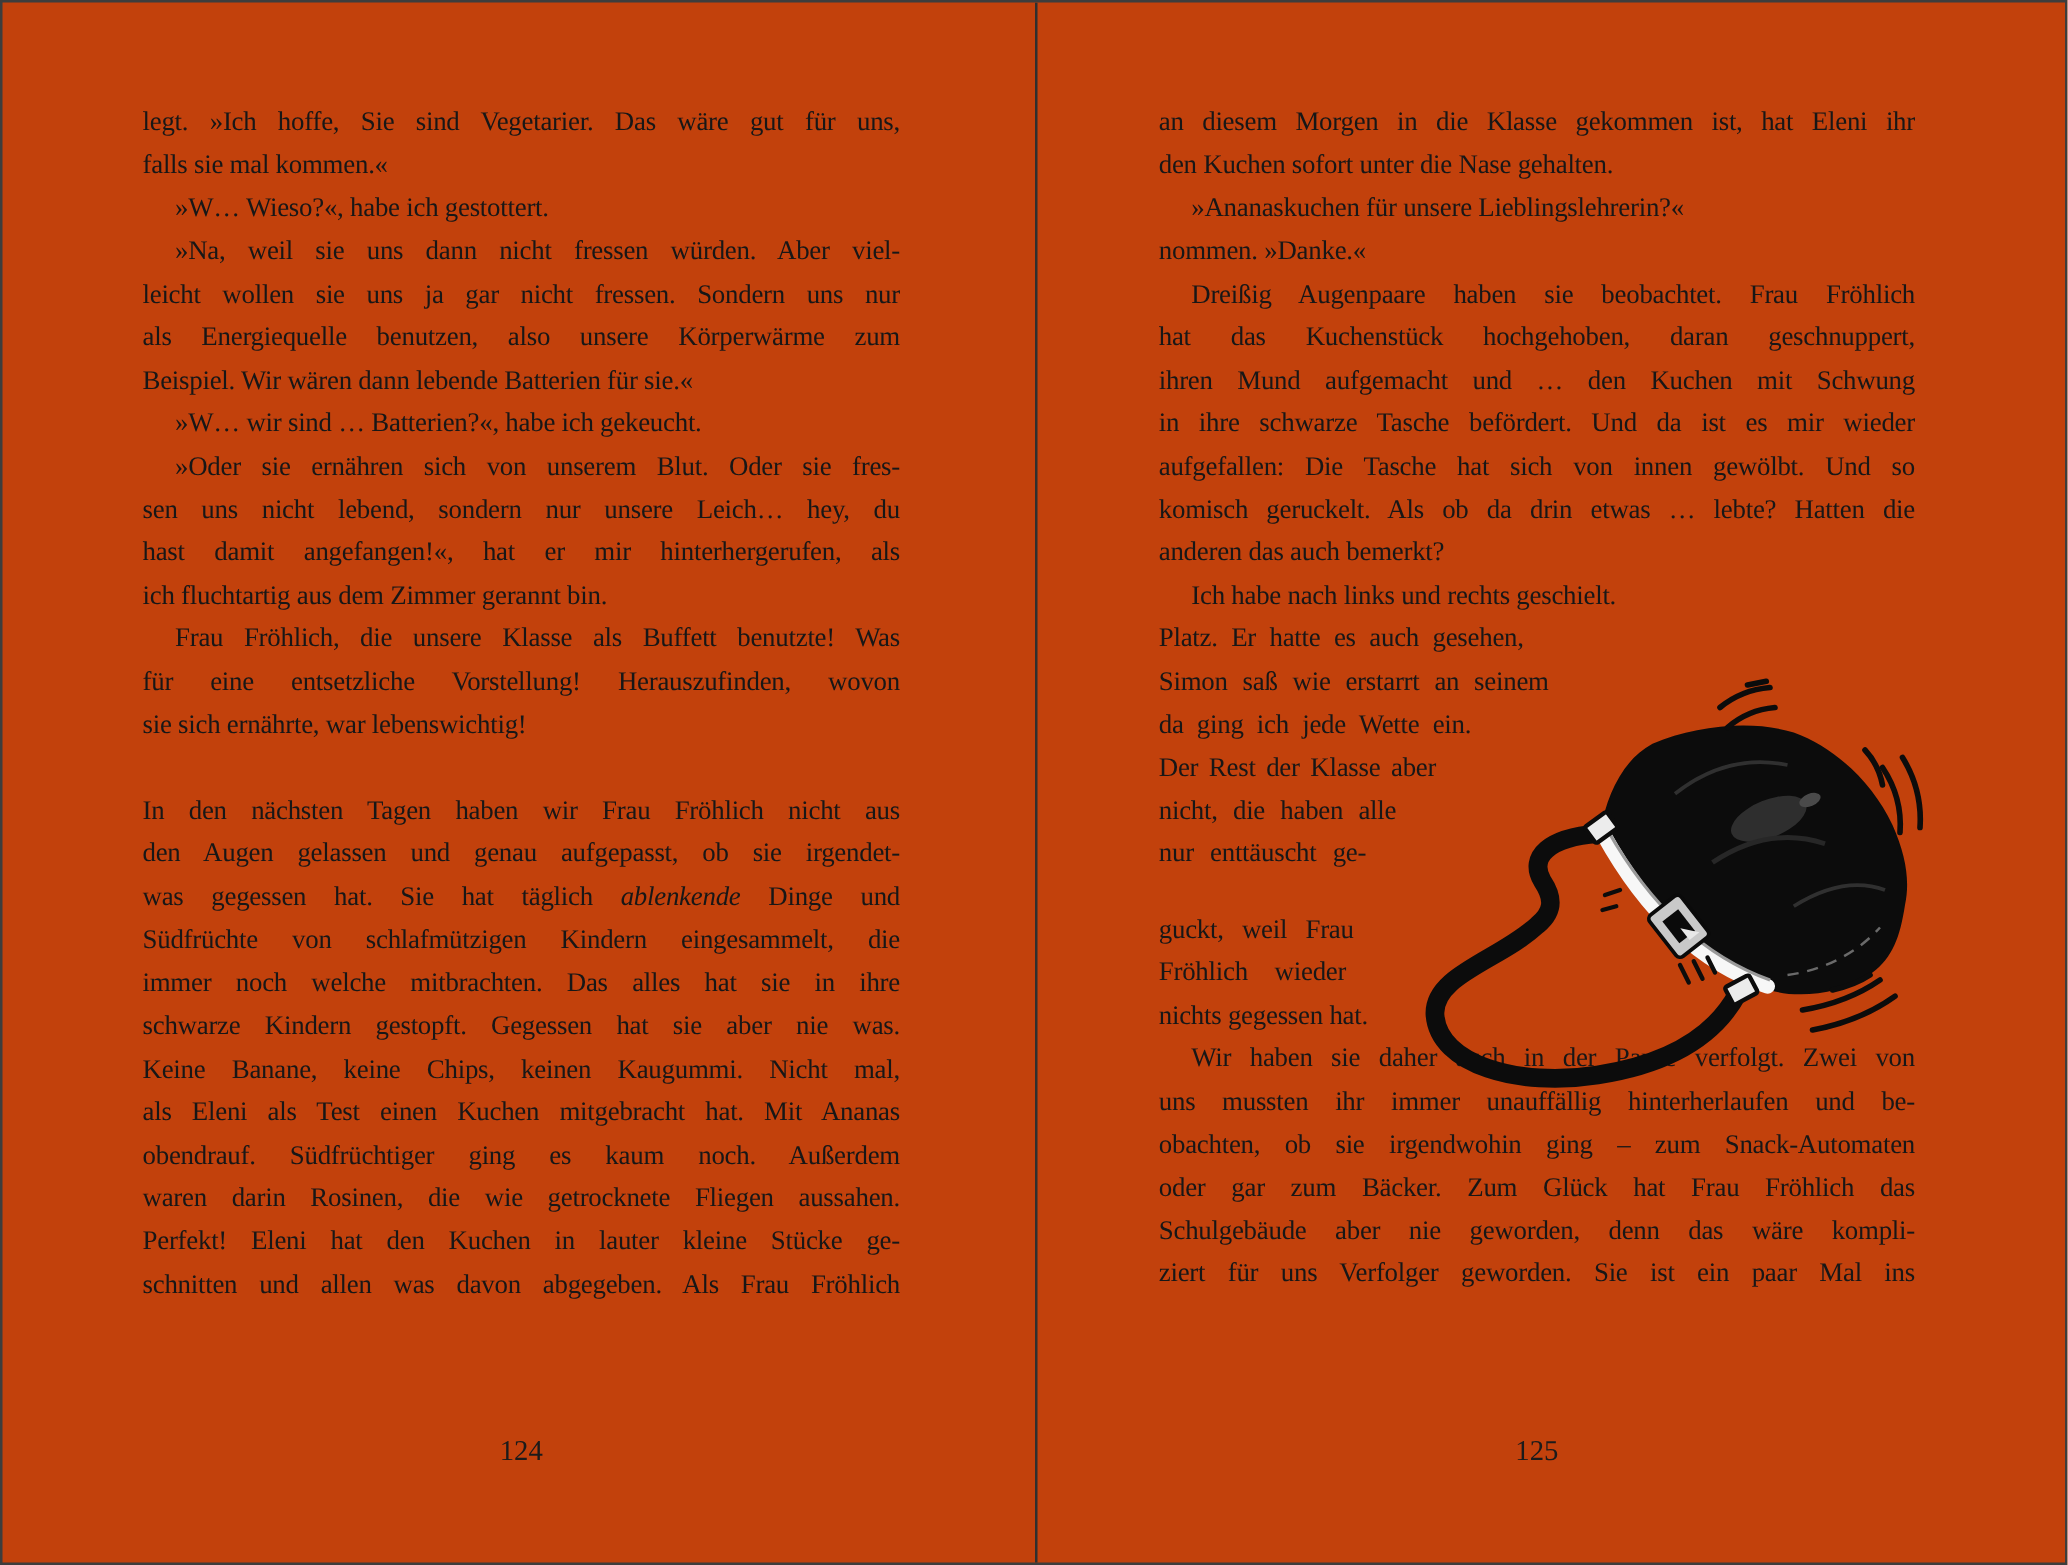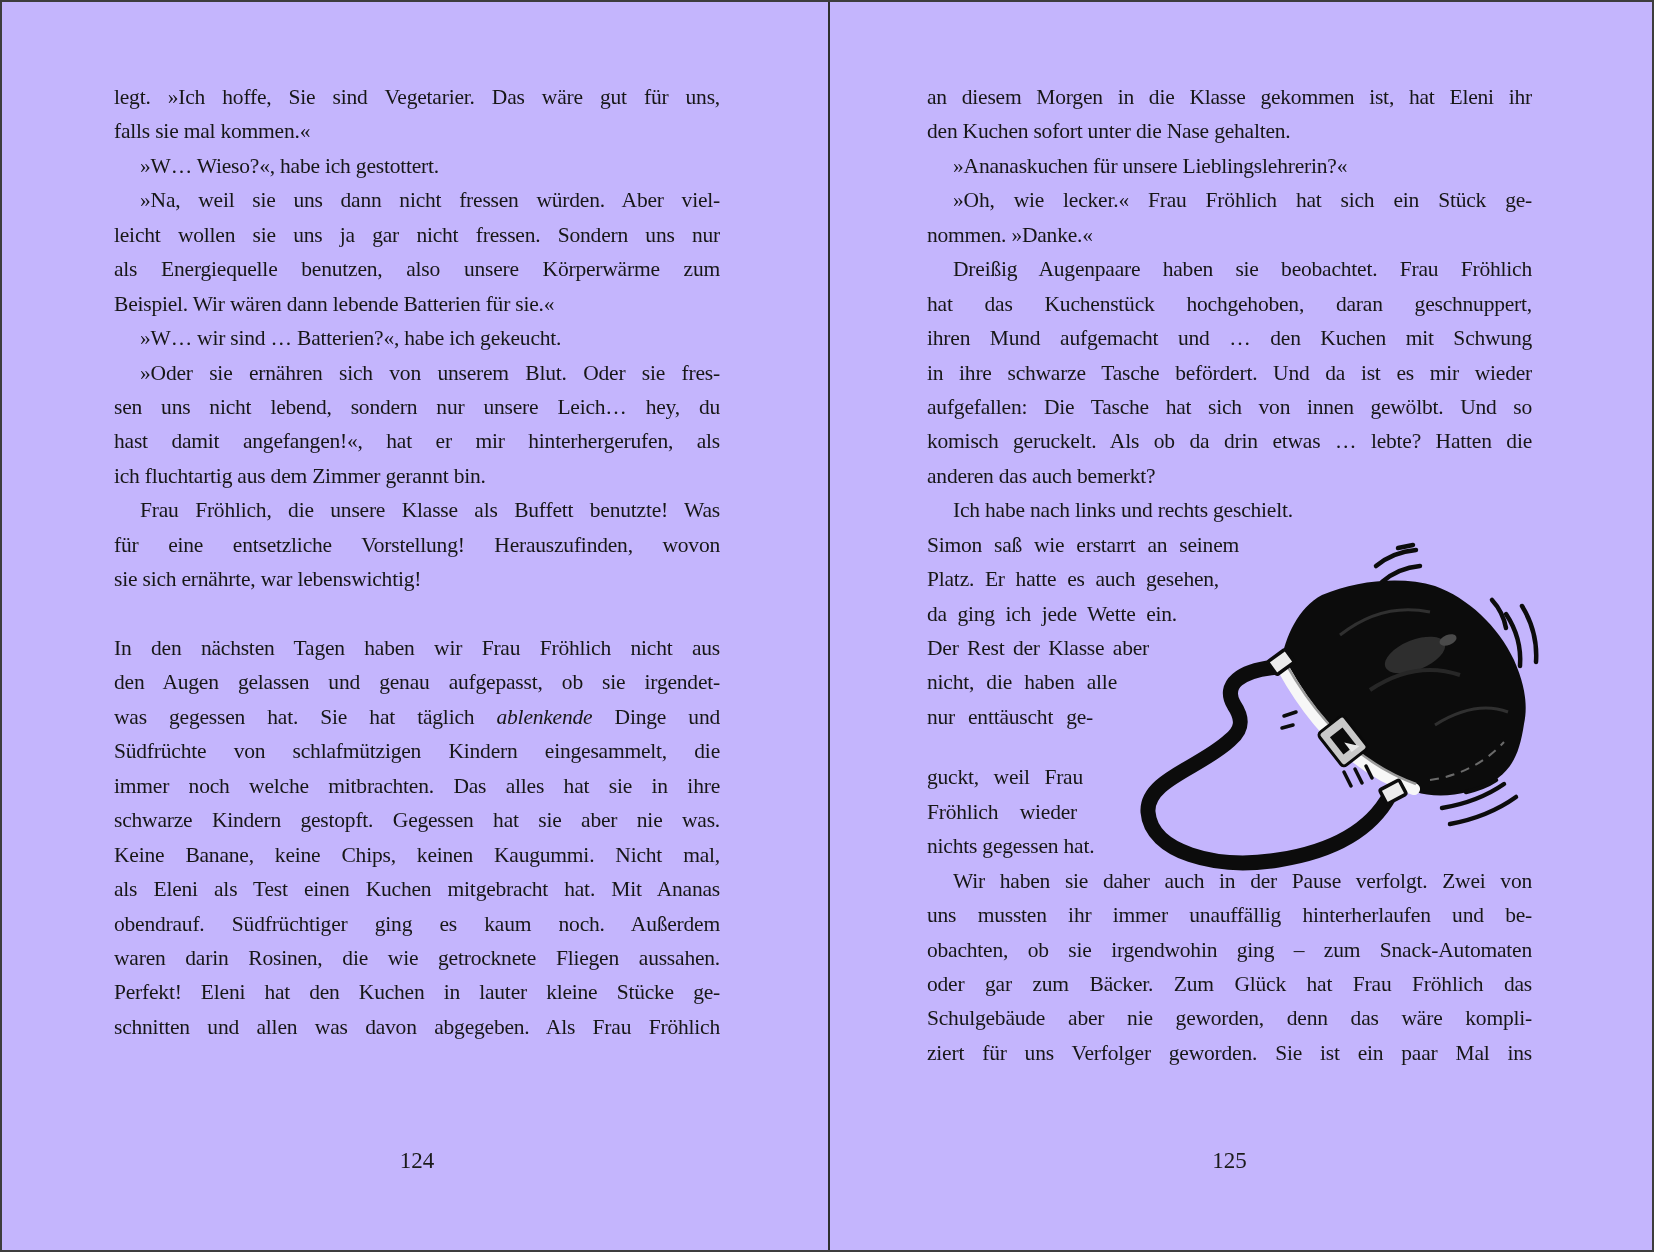--- a/index.html
+++ b/index.html
@@ -1,18 +1,18 @@
 <!DOCTYPE html>
 <html><head>
 <meta charset="utf-8">
 <style>
   html,body{margin:0;padding:0;background:#ffffff;}
   .spread{
     position:relative;width:1654px;height:1252px;
-    background:#c4b5fd;box-sizing:border-box;
+    background:#c2410c;box-sizing:border-box;
     border:2px solid #3d3d3d;overflow:hidden;
     font-family:"Liberation Serif","DejaVu Serif",serif;color:#171717;
   }
   .gutter{position:absolute;left:826px;top:0;width:2px;height:1252px;background:#2f2f2f;}
   .textblock{position:absolute;top:78px;}
   #left-text{left:112px;width:606px;}
   #right-text{left:925px;width:605px;}
   .line{height:34.45px;line-height:34.45px;font-size:21.5px;letter-spacing:-0.2px;overflow:hidden;}
   .line.j{text-align:justify;text-align-last:justify;}
   .line.l{white-space:nowrap;}
@@ -55,32 +55,31 @@
       <div class="line j"><span>obendrauf. Südfrüchtiger ging es kaum noch. Außerdem</span></div>
       <div class="line j"><span>waren darin Rosinen, die wie getrocknete Fliegen aussahen.</span></div>
       <div class="line j"><span>Perfekt! Eleni hat den Kuchen in lauter kleine Stücke ge-</span></div>
       <div class="line j"><span>schnitten und allen was davon abgegeben. Als Frau Fröhlich</span></div>
     </div>
 
   <div class="textblock" id="right-text">
       <div class="line j"><span>an diesem Morgen in die Klasse gekommen ist, hat Eleni ihr</span></div>
       <div class="line l"><span>den Kuchen sofort unter die Nase gehalten.</span></div>
       <div class="line l ind"><span>»Ananaskuchen für unsere Lieblingslehrerin?«</span></div>
-      <div class="line j ind"><span>»Oh, wie lecker.« Frau Fröhlich hat sich ein Stück ge-</span></div>
       <div class="line l"><span>nommen. »Danke.«</span></div>
       <div class="line j ind"><span>Dreißig Augenpaare haben sie beobachtet. Frau Fröhlich</span></div>
       <div class="line j"><span>hat das Kuchenstück hochgehoben, daran geschnuppert,</span></div>
       <div class="line j"><span>ihren Mund aufgemacht und … den Kuchen mit Schwung</span></div>
       <div class="line j"><span>in ihre schwarze Tasche befördert. Und da ist es mir wieder</span></div>
       <div class="line j"><span>aufgefallen: Die Tasche hat sich von innen gewölbt. Und so</span></div>
       <div class="line j"><span>komisch geruckelt. Als ob da drin etwas … lebte? Hatten die</span></div>
       <div class="line l"><span>anderen das auch bemerkt?</span></div>
       <div class="line l ind"><span>Ich habe nach links und rechts geschielt.</span></div>
+      <div class="line j" style="width: 292px;"><span>Platz. Er hatte es auch gesehen,</span></div>
       <div class="line j" style="width: 312px;"><span>Simon saß wie erstarrt an seinem</span></div>
-      <div class="line j" style="width: 292px;"><span>Platz. Er hatte es auch gesehen,</span></div>
       <div class="line j" style="width: 250px;"><span>da ging ich jede Wette ein.</span></div>
       <div class="line j" style="width: 222px;"><span>Der Rest der Klasse aber</span></div>
       <div class="line j" style="width: 190px; font-family: Liberation Serif, serif;"><span>nicht, die haben alle</span></div>
       <div class="line j" style="width: 166px;"><span>nur enttäuscht ge-</span></div>
       <div class="line j" style="width: 156px; margin-top: 26px;"><span>guckt, weil Frau</span></div>
       <div class="line j" style="width: 150px;"><span>Fröhlich wieder</span></div>
       <div class="line l"><span>nichts gegessen hat.</span></div>
       <div class="line j ind"><span>Wir haben sie daher auch in der Pause verfolgt. Zwei von</span></div>
       <div class="line j"><span>uns mussten ihr immer unauffällig hinterherlaufen und be-</span></div>
       <div class="line j"><span>obachten, ob sie irgendwohin ging – zum Snack-Automaten</span></div>

